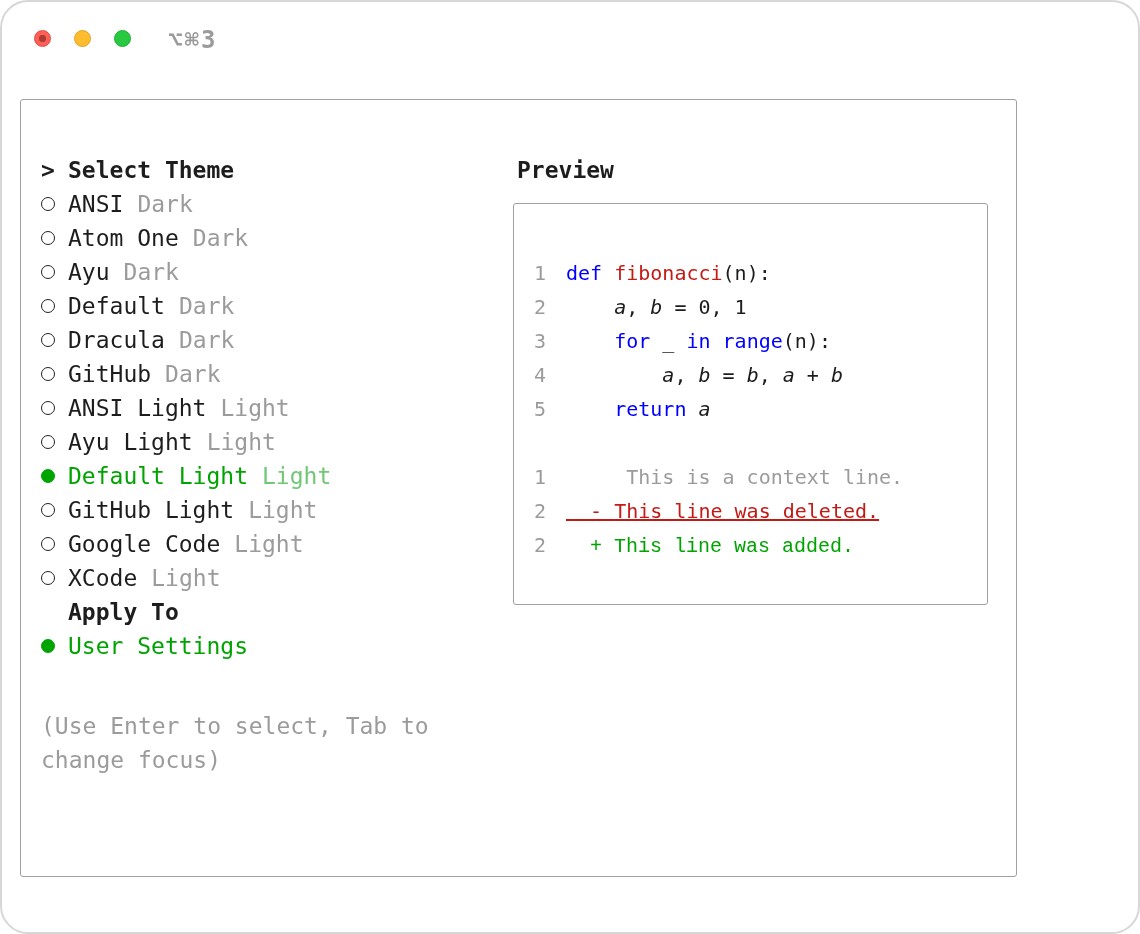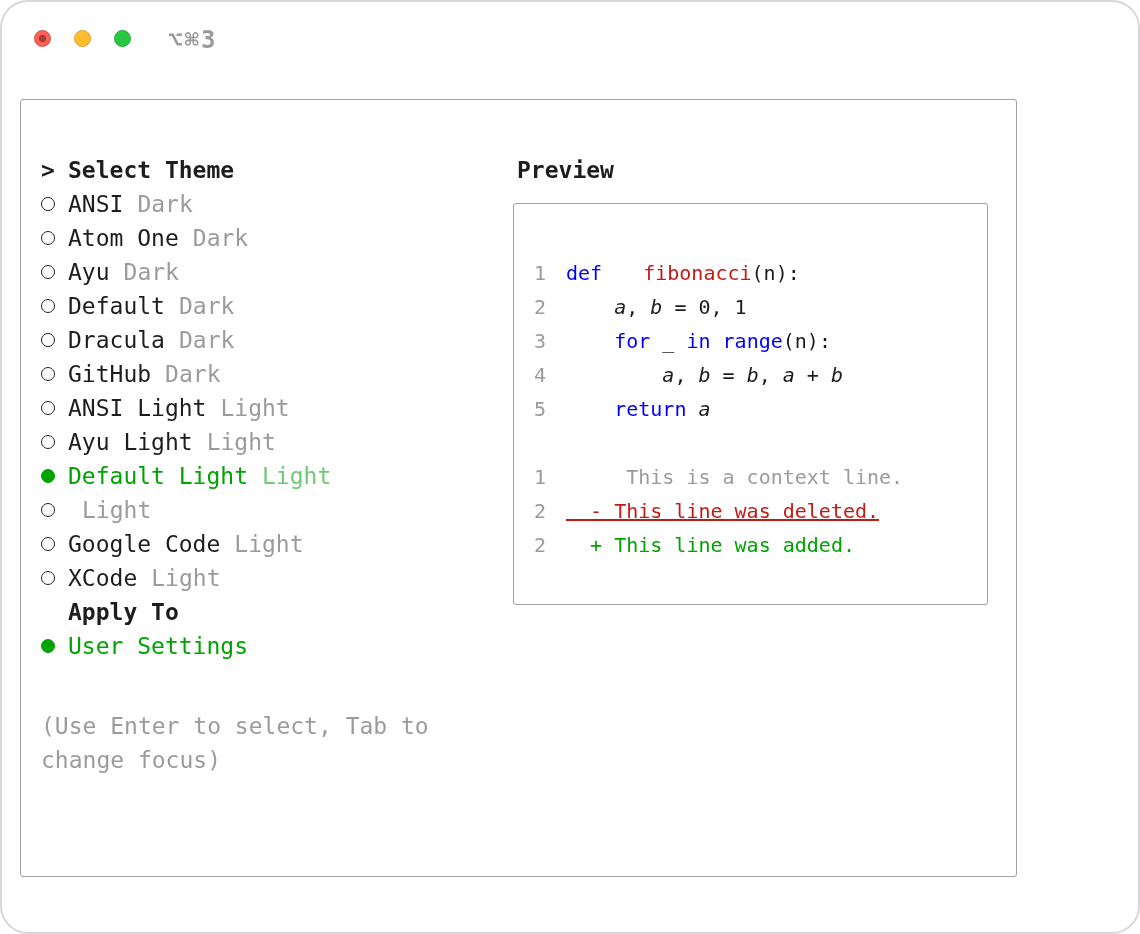--- a/index.html
+++ b/index.html
@@ -36,25 +36,25 @@
   
   .preview-title{position:absolute;left:496px;top:53px;font-size:23px;font-weight:bold;height:34px;line-height:34px;}
   .preview-box{position:absolute;left:492px;top:103px;width:475px;height:402px;box-sizing:border-box;
     border:1.5px solid #9fa0a6;border-radius:3px;padding:52px 0 0 18px;font-size:20px;}
   #diff-block{margin-top:34px;}
   .cline{display:flex;height:34px;line-height:34px;}
   .ln{width:14px;flex:none;text-align:right;color:var(--muted,#9b9b9b);margin-right:20px;}
   .ct{white-space:pre;}
   .tk-pl{color:var(--fg,#1d1d1f);}
   .tk-kw{color:var(--blue,#0000ff);}
-  .tk-fn{color:var(--red,#c41a16);margin-left:29px;}
+  .tk-fn{color:var(--red,#c41a16);}
   .tk-var{color:var(--fg,#1d1d1f);font-style:italic;}
   .tk-ctx{color:var(--muted,#9b9b9b);text-align:right;}
   .tk-del{color:var(--red,#c41a16);text-decoration:underline;}
-  .tk-add{color:var(--green,#00a400);}
+  .tk-add{color:var(--green,#00a400);font-family:Liberation Mono, monospace;}
 </style>
 </head>
 <body>
 
 <div class="window">
   <div class="traffic-lights">
     <span class="tl red"></span>
     <span class="tl yellow"></span>
     <span class="tl green"></span>
   </div>
@@ -109,20 +109,21 @@
             <span class="label">Ayu Light</span>
             <span class="variant">Light</span>
           </div>
           <div class="row theme-row selected">
             <span class="marker"></span>
             <span class="label">Default Light</span>
             <span class="variant">Light</span>
           </div>
           <div class="row theme-row">
             <span class="marker"></span>
+            <span class="label">GitHub Light</span>
             <span class="variant">Light</span>
           </div>
           <div class="row theme-row">
             <span class="marker"></span>
             <span class="label">Google Code</span>
             <span class="variant">Light</span>
           </div>
           <div class="row theme-row">
             <span class="marker"></span>
             <span class="label">XCode</span>

